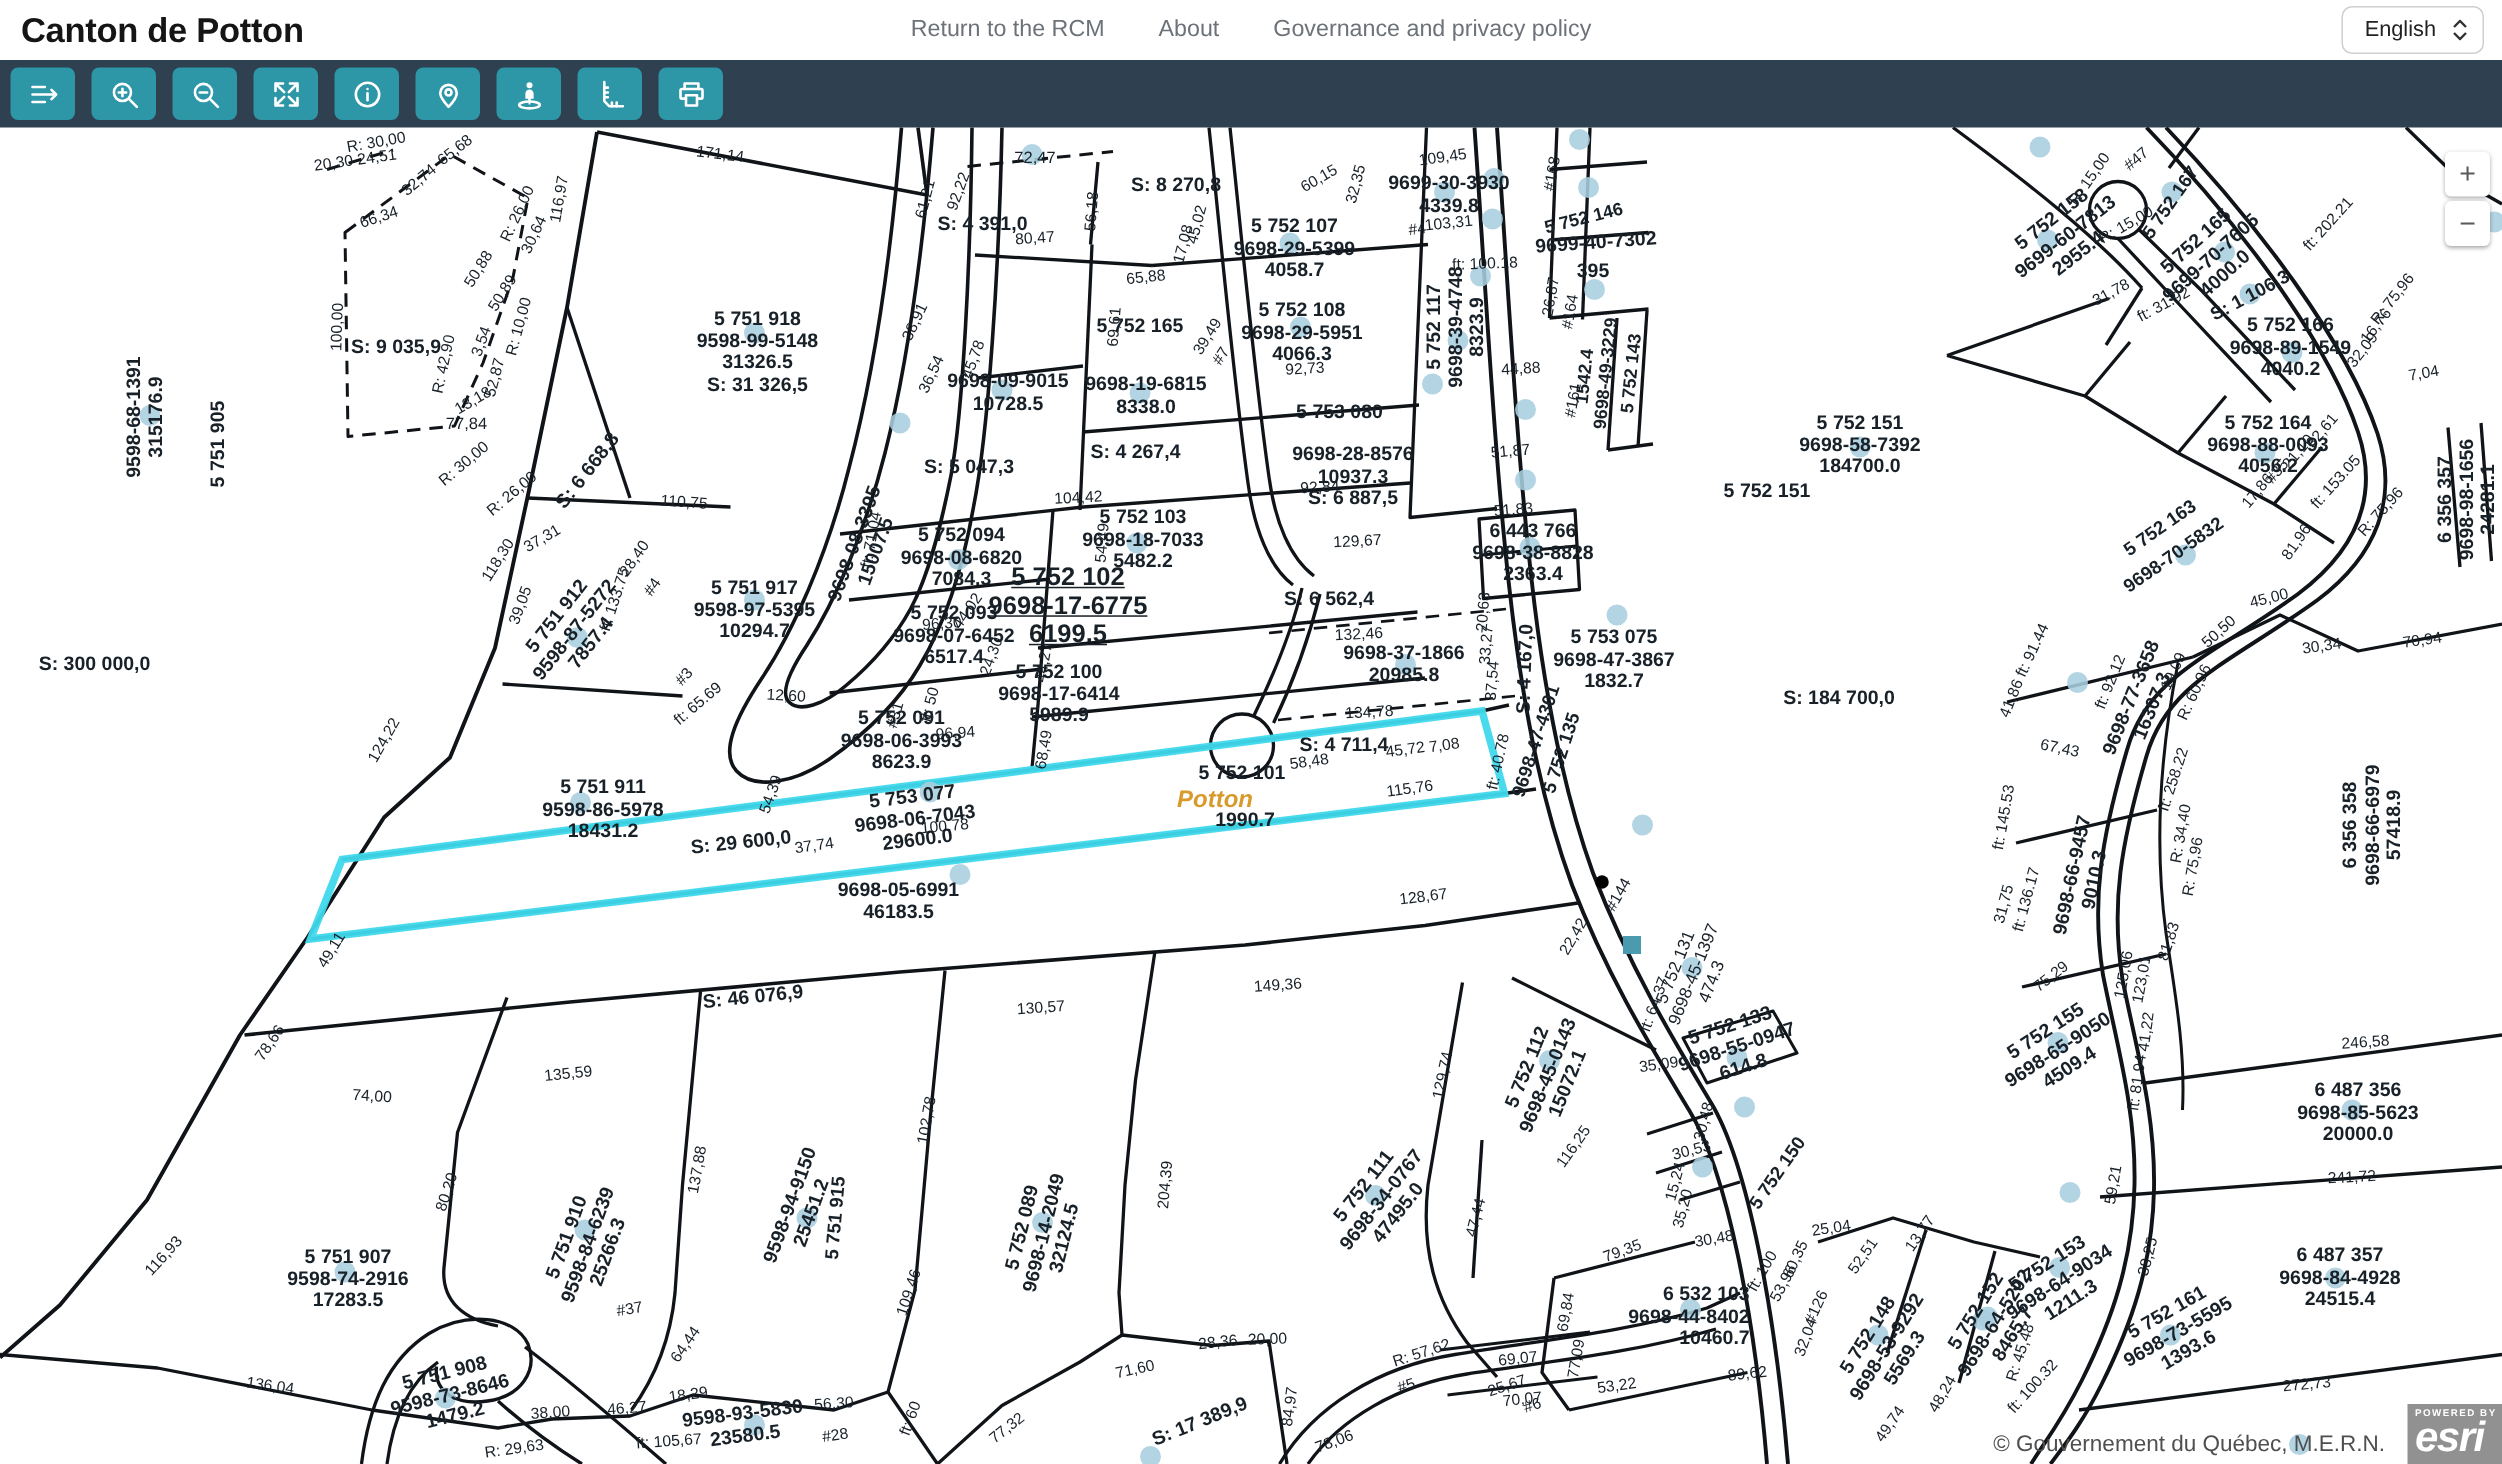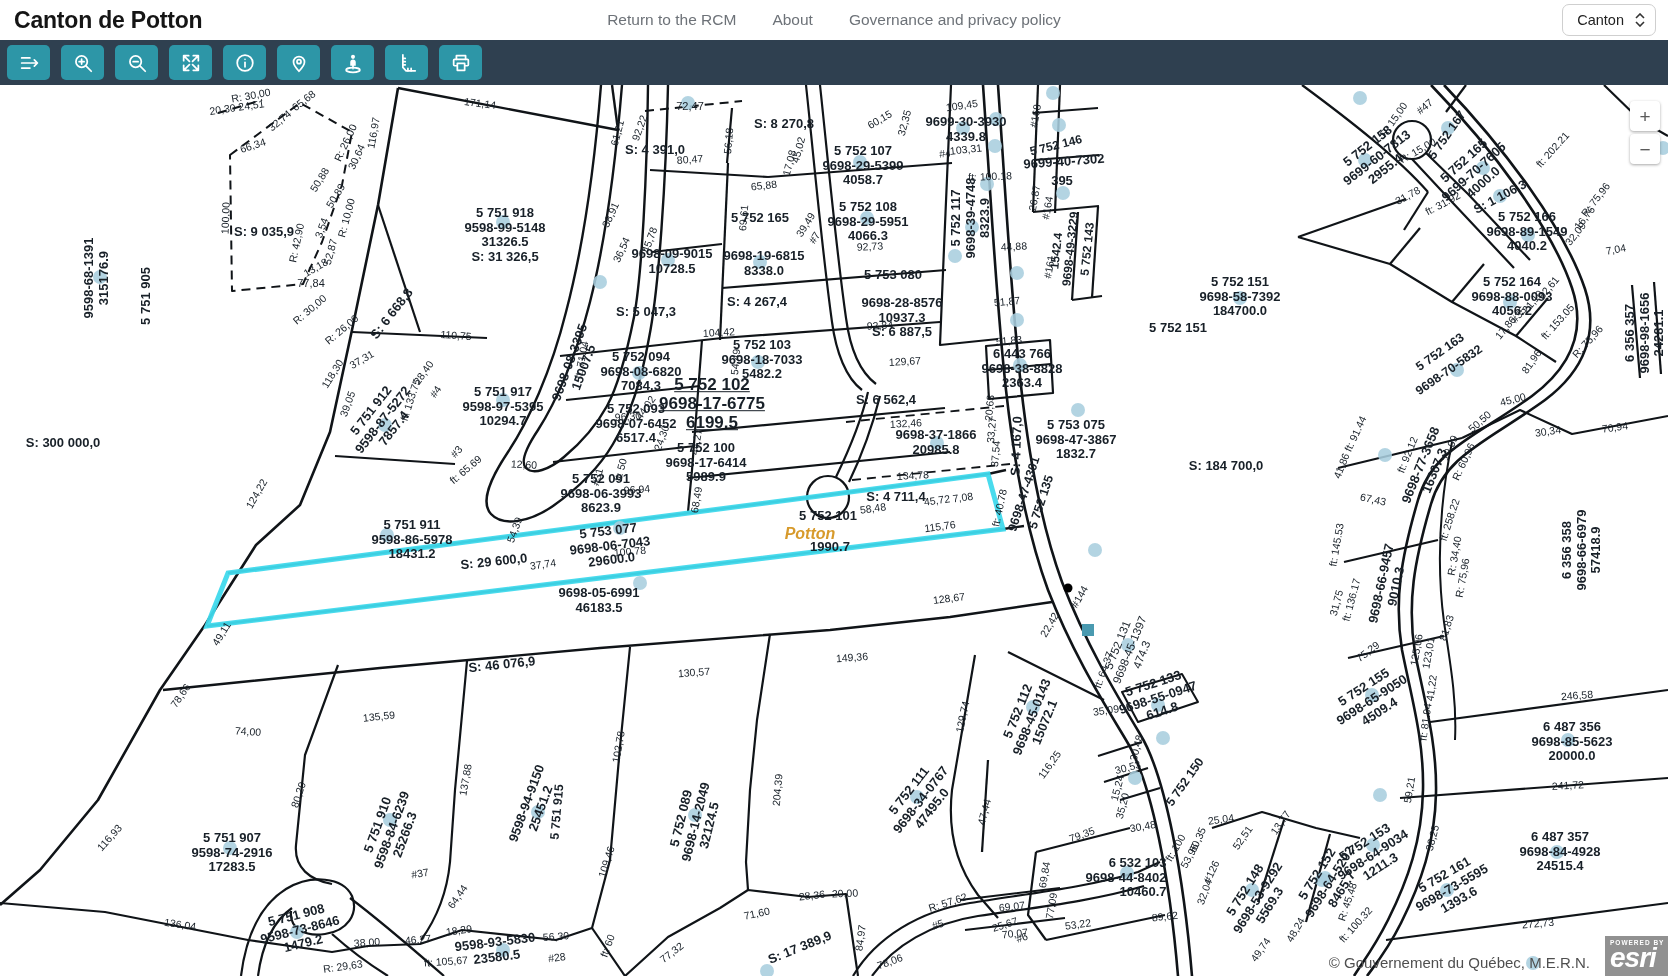--- a/index.html
+++ b/index.html
@@ -41,21 +41,21 @@
 <body>
 
 <header class="hdr">
   <h1>Canton de Potton</h1>
   <nav id="nav">
       <a href="#" class="nav-link">Return to the RCM</a>
       <a href="#" class="nav-link">About</a>
       <a href="#" class="nav-link">Governance and privacy policy</a>
     </nav>
   <div class="lang">
-    <span>Canton</span>
+    <span>English</span>
     <span class="updown">
       <svg width="10" height="14" viewBox="0 0 10 14">
           <path d="M1 5 L5 1 L9 5" fill="none" stroke="#333" stroke-width="1.6"></path>
           <path d="M1 9 L5 13 L9 9" fill="none" stroke="#333" stroke-width="1.6"></path>
         </svg>
     </span>
   </div>
 </header>
 
 <div class="toolbar" id="toolbar">
@@ -290,21 +290,21 @@
       <div class="map-label" style="left: 505px; top: 235px; font-size: 13px; font-weight: 600; transform: translate(-50%, -50%) rotate(0deg);">5 751 918
 9598-99-5148
 31326.5
 S: 31 326,5</div>
       <div class="map-label" style="left: 503px; top: 407px; font-size: 13px; font-weight: 600; transform: translate(-50%, -50%) rotate(0deg);">5 751 917
 9598-97-5395
 10294.7</div>
       <div class="map-label" style="left: 383px; top: 420px; font-size: 13px; font-weight: 600; transform: translate(-50%, -50%) rotate(-52deg);">5 751 912
 9598-87-5272
 7857.4</div>
-      <div class="map-label" style="left: 412px; top: 540px; font-size: 13px; font-weight: 600; transform: translate(-50%, -50%) rotate(0deg);">5 751 911
+      <div class="map-label" style="left: 402px; top: 540px; font-size: 13px; font-weight: 600; transform: translate(-50%, -50%) rotate(0deg);">5 751 911
 9598-86-5978
 18431.2</div>
       <div class="map-label" style="left: 392px; top: 314px; font-size: 13px; font-weight: 600; transform: translate(-50%, -50%) rotate(-52deg);">S: 6 668,8</div>
       <div class="map-label" style="left: 655px; top: 150px; font-size: 13px; font-weight: 600; transform: translate(-50%, -50%) rotate(0deg);">S: 4 391,0</div>
       <div class="map-label" style="left: 690px; top: 106px; font-size: 11px; font-weight: 400; transform: translate(-50%, -50%) rotate(0deg);">72,47</div>
       <div class="map-label" style="left: 784px; top: 124px; font-size: 13px; font-weight: 600; transform: translate(-50%, -50%) rotate(0deg);">S: 8 270,8</div>
       <div class="map-label" style="left: 760px; top: 218px; font-size: 13px; font-weight: 600; transform: translate(-50%, -50%) rotate(0deg);">5 752 165</div>
       <div class="map-label" style="left: 672px; top: 262px; font-size: 13px; font-weight: 600; transform: translate(-50%, -50%) rotate(0deg);">9698-09-9015
 10728.5</div>
       <div class="map-label" style="left: 764px; top: 264px; font-size: 13px; font-weight: 600; transform: translate(-50%, -50%) rotate(0deg);">9698-19-6815

